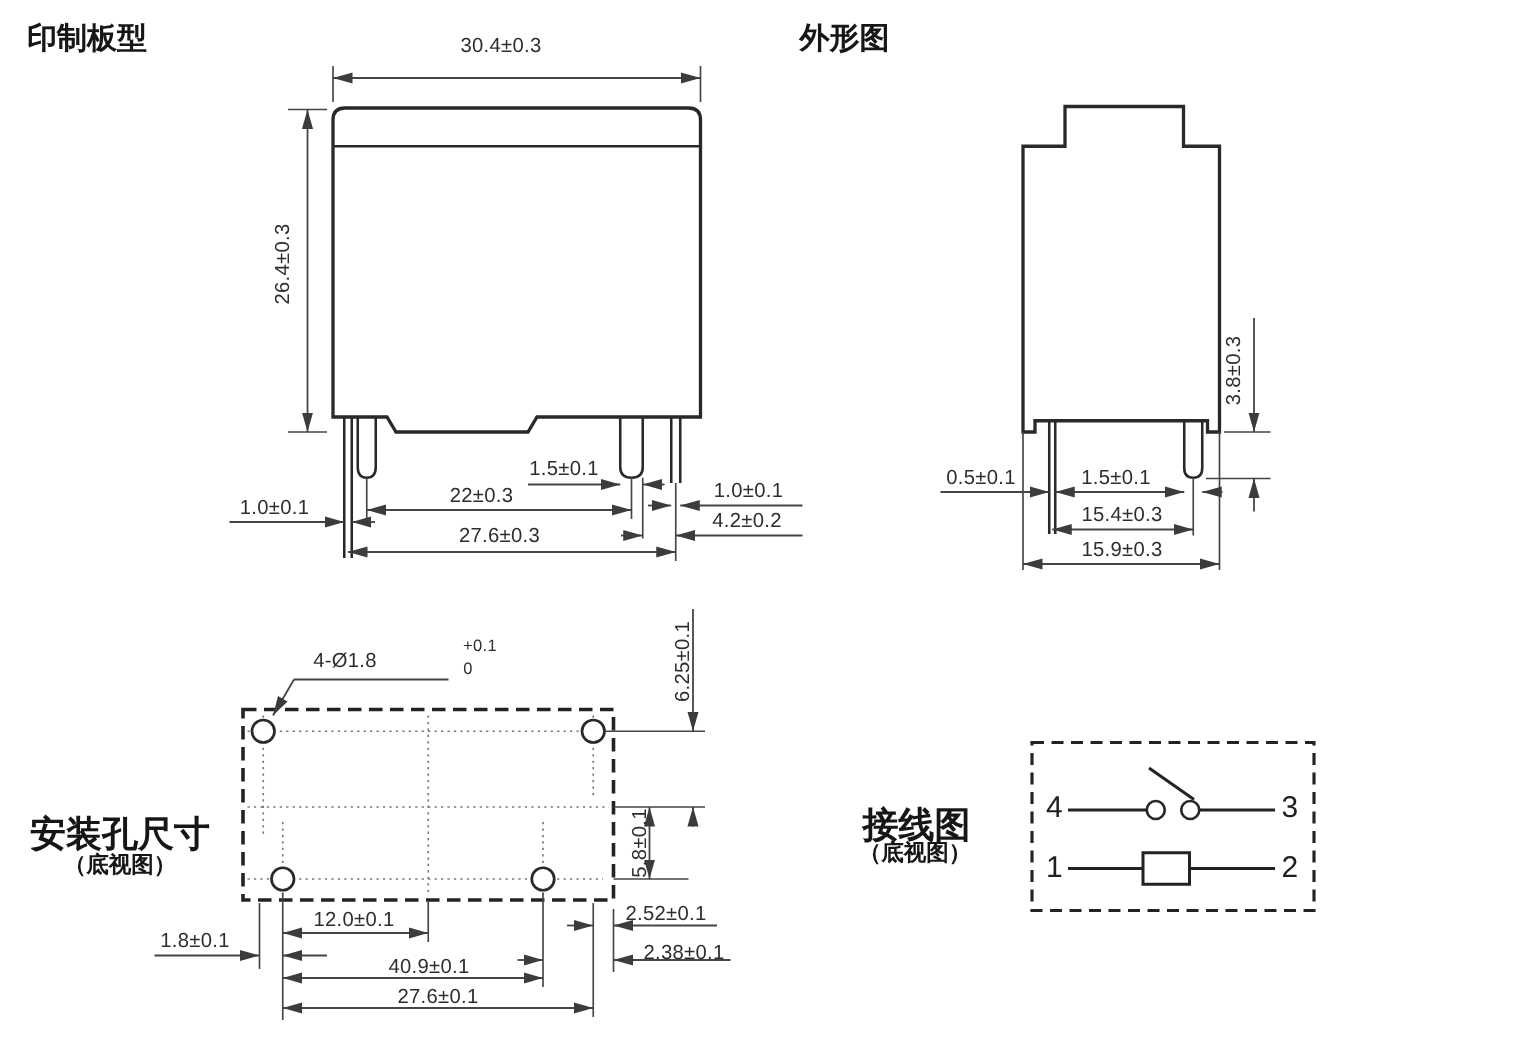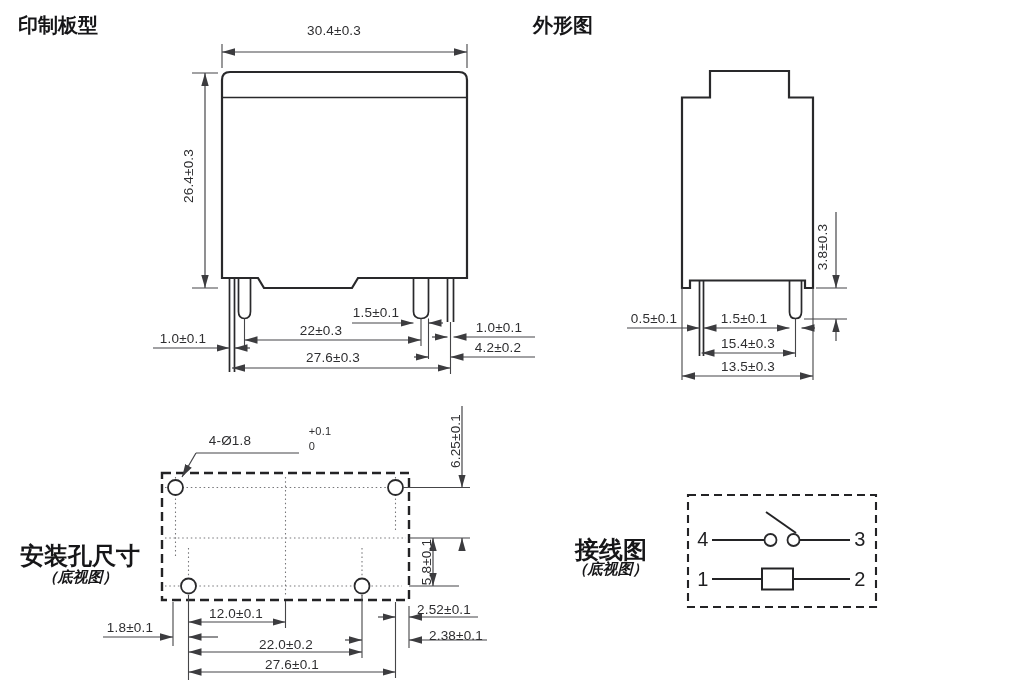--- a/index.html
+++ b/index.html
@@ -7,21 +7,21 @@
          font-family:"Liberation Sans","DejaVu Sans",sans-serif;}
   #stage svg{position:absolute;left:0;top:0;}
   .lbl{position:absolute;transform:translate(-50%,-50%);font-size:13.5px;color:#2e2e30;
        white-space:nowrap;letter-spacing:.2px;}
   .lbl.rot{transform:translate(-50%,-50%) rotate(-90deg);}
   .lbl.tol{font-size:11px;margin-left:35px;}
   .lbl.pin-num{font-size:20px;color:#1f1f21;}
   .title{position:absolute;font-size:20px;font-weight:bold;color:#161618;white-space:nowrap;}
   .sec-label{position:absolute;transform:translate(-50%,-50%);font-weight:bold;color:#161618;
              font-size:24px;white-space:nowrap;}
-  .sec-label.sub{font-size:15px;font-style:italic;}
+  .sec-label.sub{font-size:15px;}
   
   .body{fill:#ffffff;stroke:#29292b;stroke-width:2.2;}
   .med{fill:none;stroke:#29292b;stroke-width:1.7;}
   .dim{fill:none;stroke:#454548;stroke-width:1.2;}
   .ext{fill:none;stroke:#454548;stroke-width:1.1;}
   .dot{fill:none;stroke:#77777a;stroke-width:1.1;stroke-dasharray:1.5 2.8;}
   .dash{fill:none;stroke:#232325;stroke-width:2.4;stroke-dasharray:9 5;}
   .sch{fill:none;stroke:#232325;stroke-width:2;}
   .hole{fill:#ffffff;stroke:#29292b;stroke-width:1.8;}
 </style>
@@ -127,32 +127,32 @@
   <span class="lbl" style="left:376px;top:312px">1.5±0.1</span>
   <span class="lbl" style="left:321px;top:330px">22±0.3</span>
   <span class="lbl" style="left:333px;top:357px">27.6±0.3</span>
   <span class="lbl" style="left:499px;top:327px">1.0±0.1</span>
   <span class="lbl" style="left:498px;top:347px">4.2±0.2</span>
 
   <span class="lbl rot" style="left:822px;top:247px">3.8±0.3</span>
   <span class="lbl" style="left:654px;top:318px">0.5±0.1</span>
   <span class="lbl" style="left:744px;top:318px">1.5±0.1</span>
   <span class="lbl" style="left:748px;top:343px">15.4±0.3</span>
-  <span class="lbl" style="left:748px;top:366px">13.5±0.3</span>
+  <span class="lbl" style="left:748px;top:366px">15.9±0.3</span>
 
   <span class="sec-label" style="left:80px;top:556px">安装孔尺寸</span>
   <span class="sec-label sub" style="left:80px;top:577px">（底视图）</span>
   <span class="lbl" style="left:230px;top:440px">4-Ø1.8</span>
   <span class="lbl tol" style="left:285px;top:431px">+0.1</span>
   <span class="lbl tol" style="left:277px;top:446px">0</span>
   <span class="lbl rot" style="left:455px;top:441px">6.25±0.1</span>
   <span class="lbl rot" style="left:426px;top:562px">5.8±0.1</span>
   <span class="lbl" style="left:130px;top:627px">1.8±0.1</span>
   <span class="lbl" style="left:236px;top:613px">12.0±0.1</span>
-  <span class="lbl" style="left:286px;top:644px">22.0±0.2</span>
+  <span class="lbl" style="left:286px;top:644px">40.9±0.1</span>
   <span class="lbl" style="left:292px;top:664px">27.6±0.1</span>
   <span class="lbl" style="left:444px;top:609px">2.52±0.1</span>
   <span class="lbl" style="left:456px;top:635px">2.38±0.1</span>
 
   <span class="sec-label" style="left:611px;top:550px">接线图</span>
   <span class="sec-label sub" style="left:610px;top:569px">（底视图）</span>
   <span class="lbl pin-num" style="left:703px;top:539px">4</span>
   <span class="lbl pin-num" style="left:860px;top:539px">3</span>
   <span class="lbl pin-num" style="left:703px;top:579px">1</span>
   <span class="lbl pin-num" style="left:860px;top:579px">2</span>

